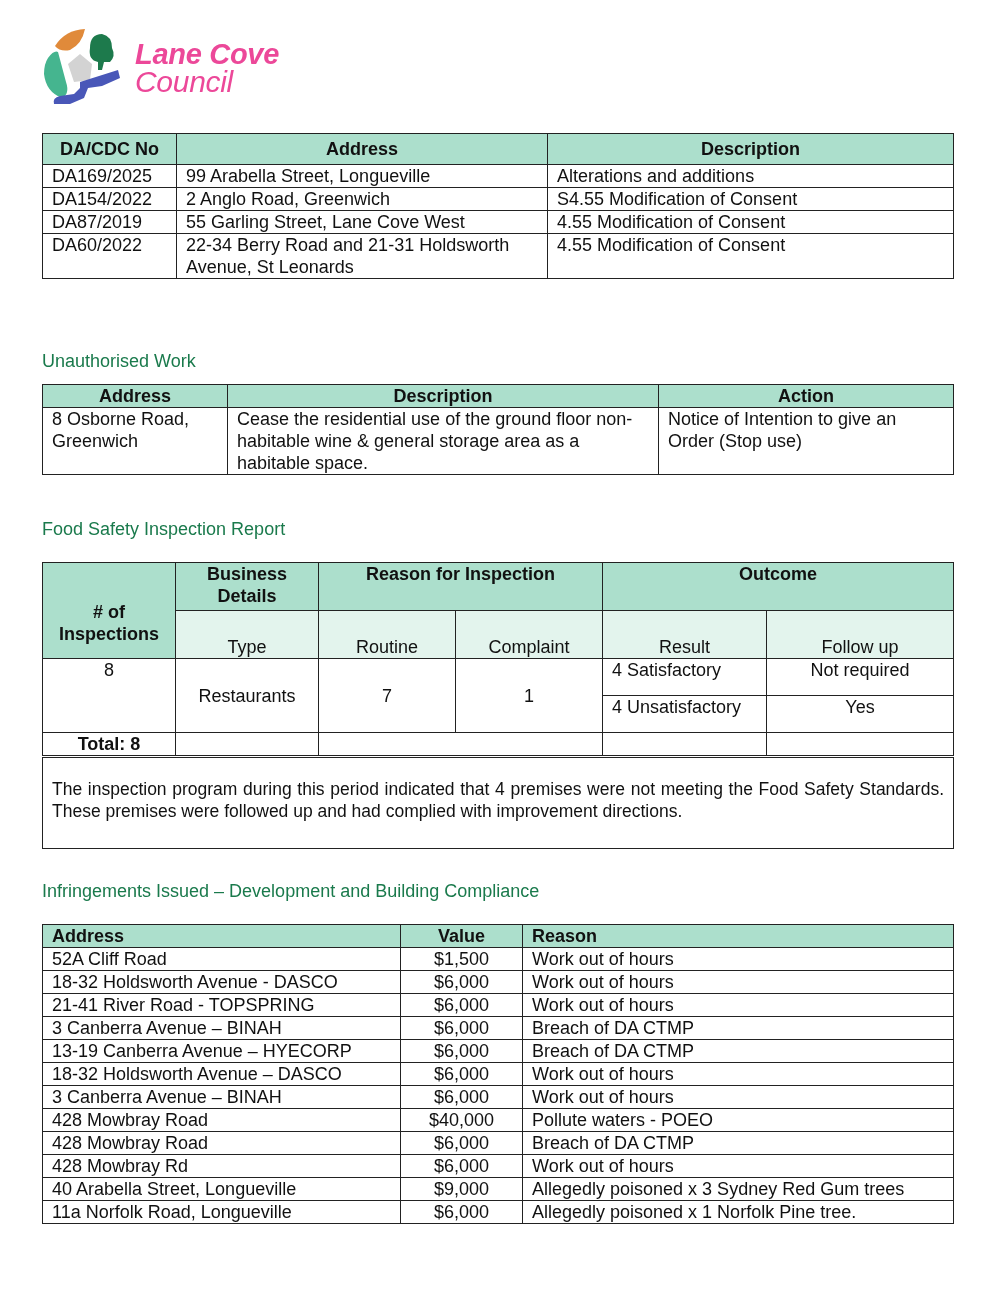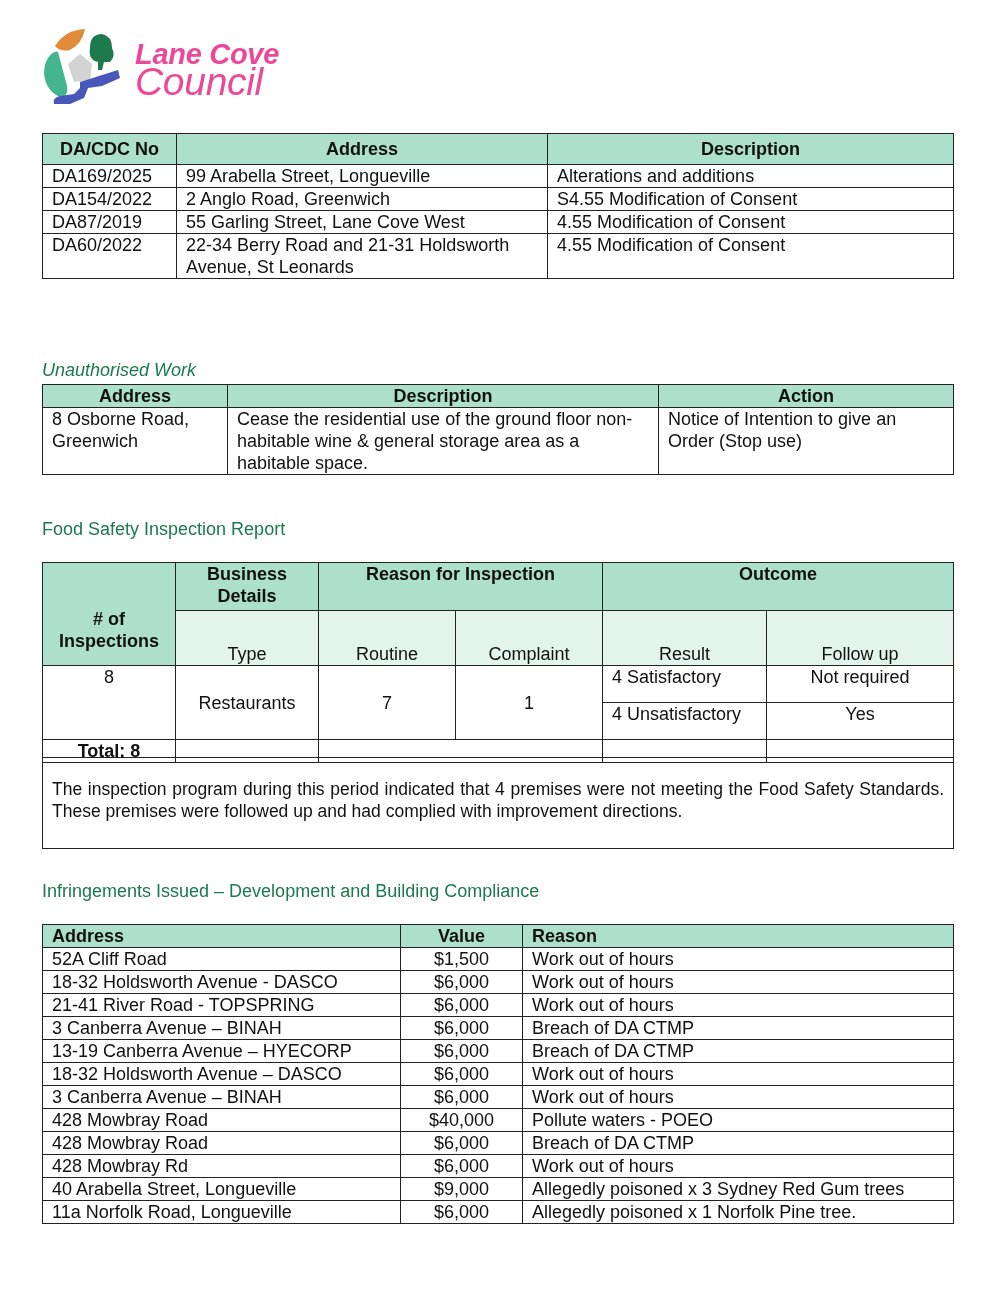--- a/index.html
+++ b/index.html
@@ -1,20 +1,20 @@
 <!DOCTYPE html>
 <html><head>
 <meta charset="utf-8">
 <style>
   html, body { margin: 0; padding: 0; background: #ffffff; }
   body { width: 981px; height: 1300px; position: relative; font-family: "Liberation Sans", sans-serif; color: #111; }
   .logo { position: absolute; left: 40px; top: 26px; width: 250px; height: 84px; }
   .logo-text { position: absolute; left: 95px; top: 14px; color: #ec4899; font-family: "Liberation Sans", sans-serif; line-height: 28px; font-style: italic; }
   .logo-text .l1 { font-size: 29px; font-weight: bold; display: block; letter-spacing: -0.3px; }
-  .logo-text .l2 { font-size: 39px; display: block; letter-spacing: -0.3px; }
+  .logo-text .l2 { font-size: 30px; display: block; letter-spacing: -0.3px; }
   table { border-collapse: collapse; position: absolute; left: 42px; width: 912px; font-size: 18px; }
   td, th { border: 1.5px solid #222; padding: 0 9px; line-height: 22px; vertical-align: top; }
   th { background: #acdfcc; font-weight: bold; }
   .section-title { position: absolute; left: 42px; color: #1a7a4c; font-size: 18px; }
   .sub { background: #e3f4ed; font-weight: normal; vertical-align: bottom; }
   .center { text-align: center; }
   .narrow { font-family: "Liberation Sans Narrow", "Liberation Sans", sans-serif; }
   .note { position: absolute; left: 42px; top: 757px; width: 892px; height: 70px; border: 1.5px solid #222; padding: 20px 9px 0 9px; font-size: 17.5px; line-height: 22px; text-align: justify; }
 </style>
 </head>
@@ -62,21 +62,21 @@
     <td>4.55 Modification of Consent</td>
   </tr>
   <tr style="height:44px;">
     <td>DA60/2022</td>
     <td>22-34 Berry Road and 21-31 Holdsworth Avenue, St Leonards</td>
     <td>4.55 Modification of Consent</td>
   </tr>
 </tbody>
   </table>
 
-<div class="section-title narrow" style="top:360px;font-style:italic;">Unauthorised Work</div>
+<div class="section-title narrow" style="top:351px;">Unauthorised Work</div>
 <table class="narrow" style="top:384px;">
   <colgroup>
       <col style="width:185px">
       <col style="width:431px">
       <col>
     </colgroup>
   <tbody>
       <tr>
     <th class="center">Address</th>
     <th class="center">Description</th>
@@ -100,21 +100,21 @@
       <col style="width:164px">
       <col>
     </colgroup>
   <tbody>
       <tr style="height:48px;">
     <th rowspan="2" class="center" style="vertical-align:bottom;padding-bottom:13px;"># of Inspections</th>
     <th class="center" style="vertical-align:top;">Business Details</th>
     <th colspan="2" class="center">Reason for Inspection</th>
     <th colspan="2" class="center">Outcome</th>
   </tr>
-  <tr style="height:55px;">
+  <tr style="height:48px;">
     <th class="sub center">Type</th>
     <th class="sub center">Routine</th>
     <th class="sub center">Complaint</th>
     <th class="sub center">Result</th>
     <th class="sub center">Follow up</th>
   </tr>
   <tr style="height:37px;">
     <td rowspan="2" class="center">8</td>
     <td rowspan="2" class="center" style="vertical-align:middle">Restaurants</td>
     <td rowspan="2" class="center" style="vertical-align:middle">7</td>

